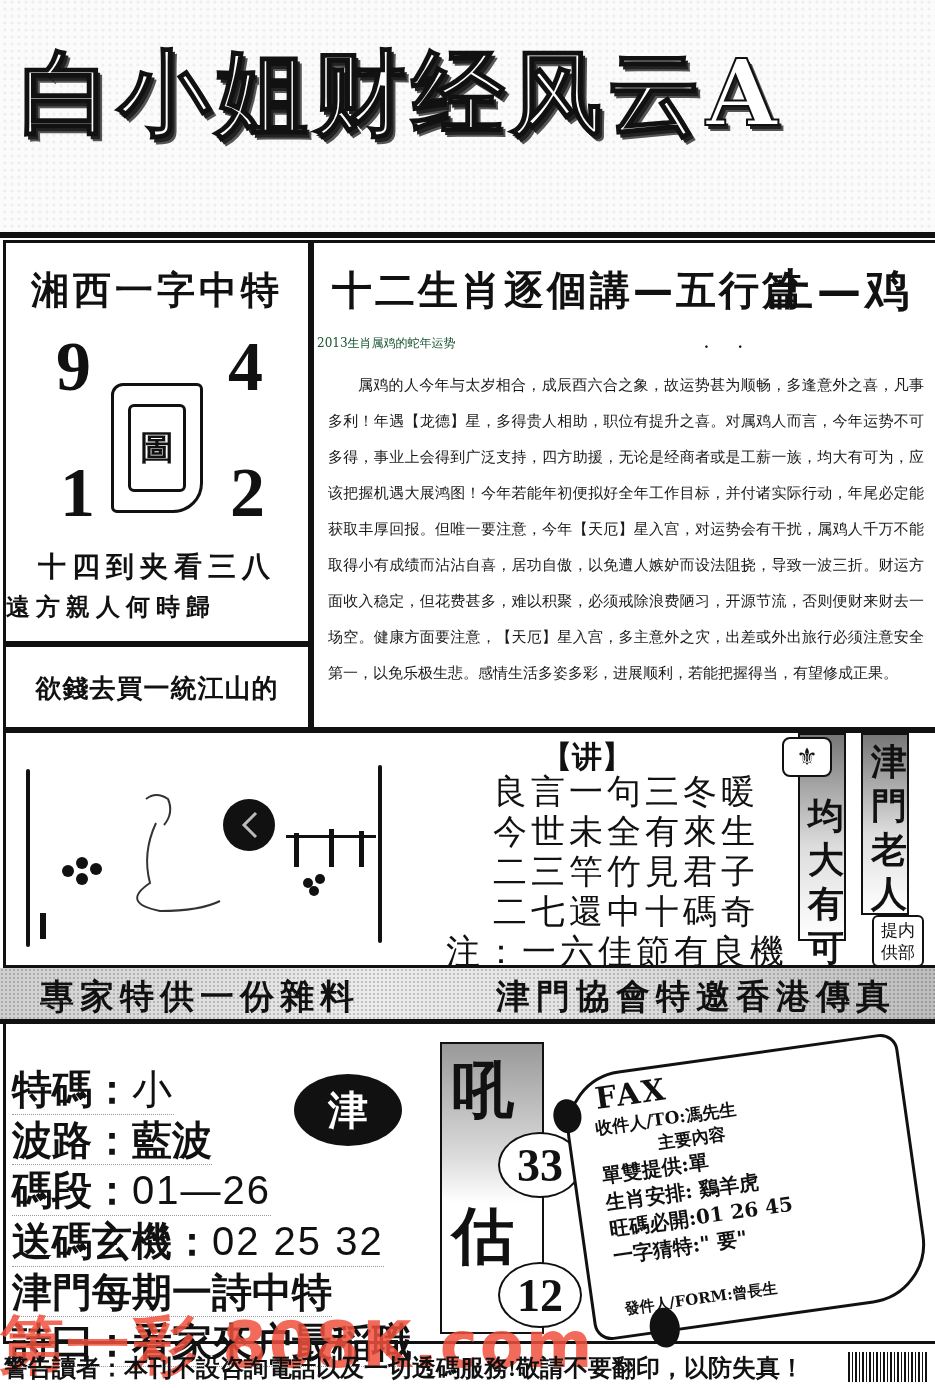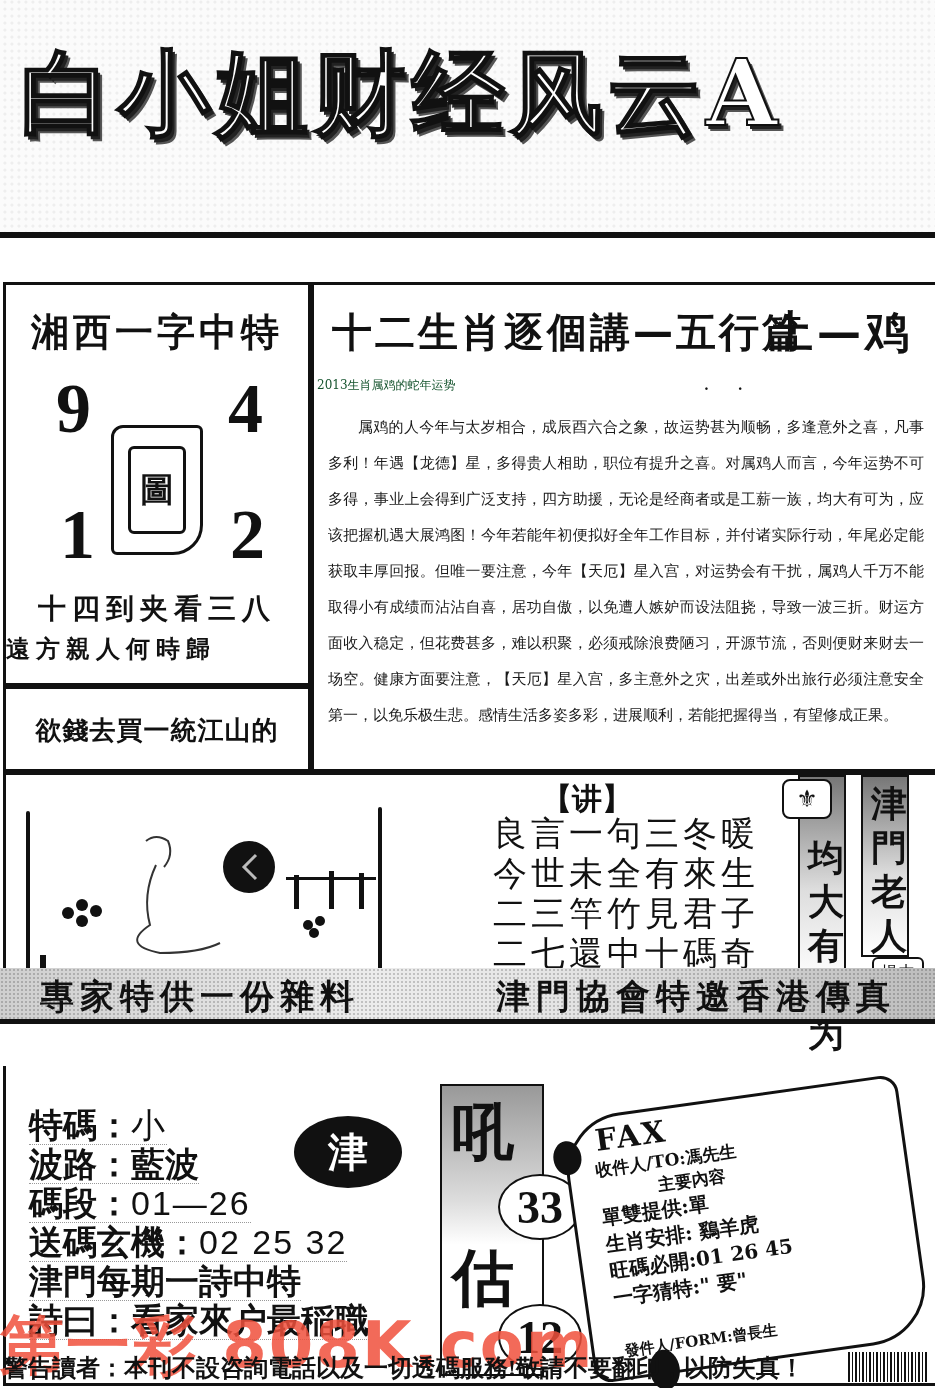--- a/index.html
+++ b/index.html
@@ -13,21 +13,21 @@
       #fbfbfb; }
   .title { position:absolute; left:20px; top:38px; width:915px; height:110px;
     font-family:"DejaVu Serif", serif; font-weight:bold; font-size:92px; letter-spacing:6px;
     color:#fff; -webkit-text-stroke:2px #111;
     text-shadow: 3px 4px 0 #222, 5px 6px 0 #555; white-space:nowrap; line-height:110px; }
   .issue { position:absolute; right:24px; top:152px; font-family:"DejaVu Sans", sans-serif;
     font-weight:bold; font-size:52px; letter-spacing:6px; color:#111; }
   .rule-top { position:absolute; left:0; top:232px; width:935px; height:6px; background:#111; }
 
   
-  .box { position:absolute; border:3px solid #111; background:#fff;margin-top:42px; }
+  .box { position:absolute; border:3px solid #111; background:#fff; }
   .b-left1 { left:3px; top:240px; width:308px; height:404px; }
   .b-left1 .h { position:absolute; left:0; top:22px; width:100%; text-align:center;
     font-size:38px; font-weight:bold; letter-spacing:4px; }
   .digit { position:absolute; font-size:70px; font-weight:bold; font-family:"Liberation Serif", serif; }
   .seal-glyph { position:absolute; left:105px; top:140px; width:92px; height:130px;
     border:3px solid #111; border-radius:12px 6px 30px 6px; display:flex; align-items:center; justify-content:center; }
   .seal-glyph .inner { width:58px; height:88px; border:3px solid #111; border-radius:6px;
     display:flex; align-items:center; justify-content:center; font-size:34px; font-weight:bold; }
   .line1 { position:absolute; left:0; top:305px; width:100%; text-align:center; font-size:28px;
     font-weight:bold; letter-spacing:6px; }
@@ -71,21 +71,21 @@
   .banner { position:absolute; left:0; top:968px; width:935px; height:56px;
     background:
       radial-gradient(circle, rgba(0,0,0,0.18) 0 1px, transparent 1.5px) 0 0/4px 4px,
       linear-gradient(90deg,#cfcfcf,#ececec 40%,#e4e4e4 60%,#bdbdbd);
     border-bottom:5px solid #111; }
   .banner .l { position:absolute; left:20px; top:6px; font-size:34px; letter-spacing:6px; font-weight:bold;margin-left:20px; }
   .banner .r { position:absolute; left:496px; top:6px; font-size:34px; letter-spacing:6px; font-weight:bold; }
 
   
   .b-bot { left:3px; top:1024px; width:932px; height:320px; border-right:none; border-top:none; }
-  .info { position:absolute; left:23px; top:40px; font-size:34px; line-height:38px; font-weight:bold; }
+  .info { position:absolute; left:6px; top:40px; font-size:40px; line-height:49px; font-weight:bold; }
   .info .row { white-space:nowrap; border-bottom:1px dotted #999; width:fit-content; }
   .info .v { font-family:"Liberation Sans", sans-serif; font-weight:normal; letter-spacing:2px; }
   .emblem { position:absolute; left:288px; top:50px; width:108px; height:72px; border-radius:50%;
     background:#111; color:#fff; font-size:40px; display:flex; align-items:center; justify-content:center; font-weight:bold; }
   .shade-col { position:absolute; left:434px; top:18px; width:104px; height:292px; border:2px solid #111;
     background:linear-gradient(#999,#ddd 40%,#fff 55%); }
   .shade-col .big { position:absolute; left:10px; font-size:62px; font-weight:bold; }
   .circ { position:absolute; left:56px; width:84px; height:66px; border:2px solid #111; border-radius:50%;
     background:#fff; font-family:"Liberation Serif", serif; font-size:46px; font-weight:bold;
     display:flex; align-items:center; justify-content:center; }

